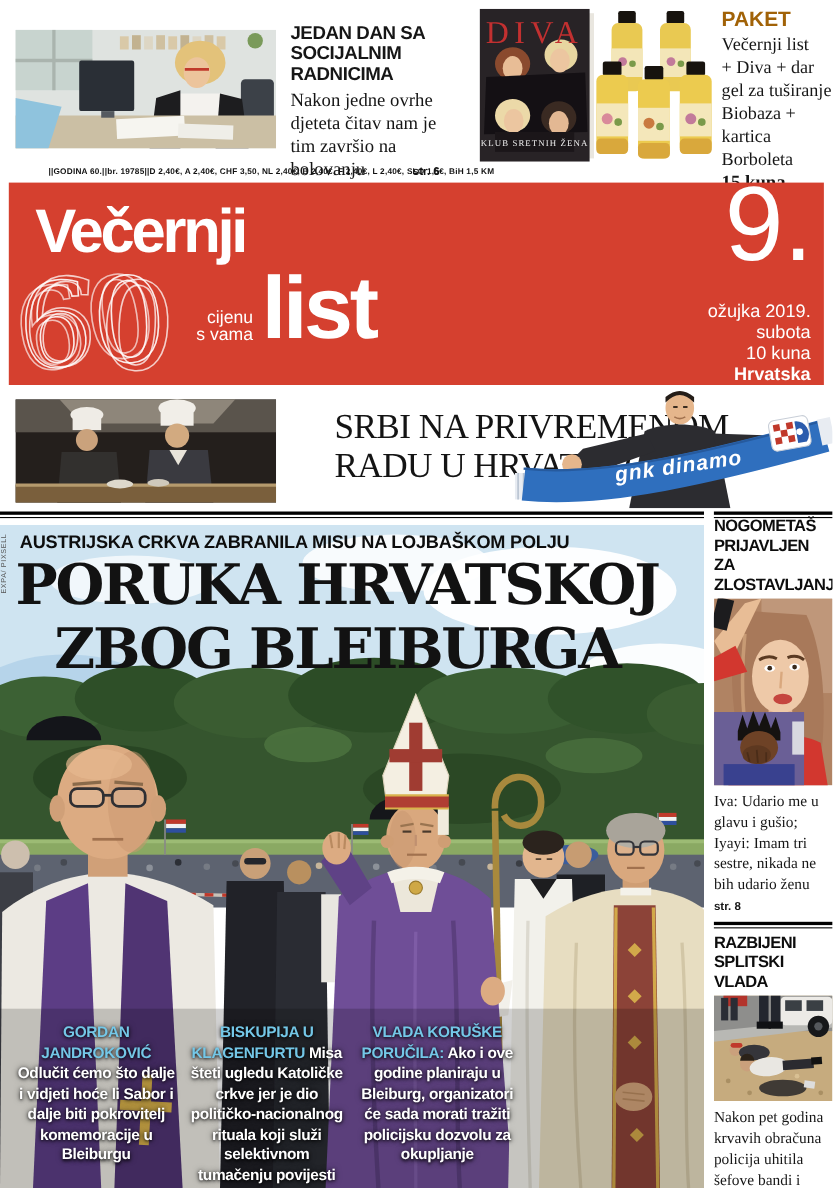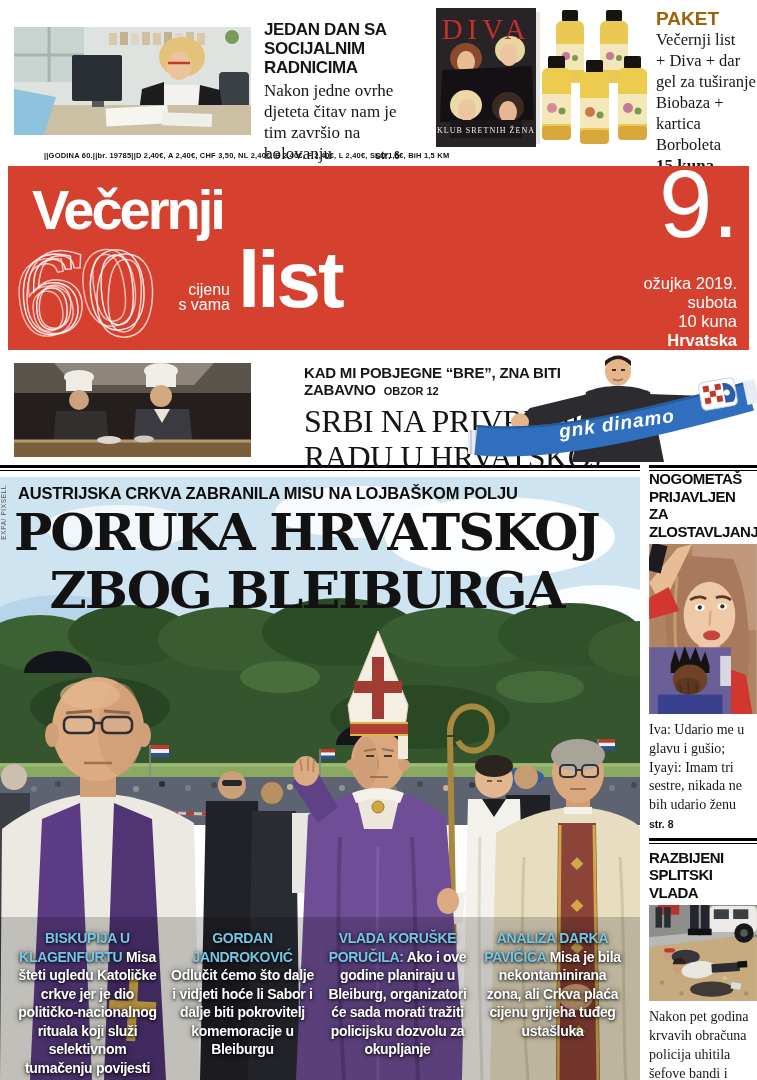--- a/index.html
+++ b/index.html
@@ -220,23 +220,20 @@
     <circle cx="147" cy="33" r="11" fill="#d2aa80"></circle>
     <polygon points="122,46 175,46 180,94 118,94" fill="#3a3a40"></polygon>
     <polygon points="140,46 156,46 148,60" fill="#e8e4da"></polygon>
     <rect x="0" y="78" width="237" height="16" fill="#7a5f3c"></rect>
     <line x1="0" y1="78" x2="237" y2="78" stroke="#b59a6d" stroke-width="3"></line>
     <ellipse cx="95" cy="77" rx="12" ry="4" fill="#ddd8cc"></ellipse>
       <ellipse cx="130" cy="76" rx="10" ry="3.5" fill="#cfc9bc"></ellipse>
   </svg>
 
   <div class="abs promo-srbi-text">
-    <div class="srbi-kicker">
-      <span>KAD MI POBJEGNE “BRE”, ZNA BITI ZABAVNO</span><span class="kref">OBZOR 12</span>
-    </div>
     <div class="srbi-headline">
       <div>SRBI NA PRIVREMENOM</div>
       <div>RADU U HRVATSKOJ</div>
     </div>
   </div>
 
   <svg class="abs scarf" viewBox="0 0 289 112">
     <ellipse cx="150" cy="21" rx="13" ry="15" fill="#e5b68c"></ellipse>
     <path d="M 137 16 Q 150 2 163 16 L 163 11 Q 150 0 137 11 Z" fill="#241d18"></path>
     <line x1="144" y1="20" x2="148" y2="20" stroke="#3a2d20" stroke-width="2"></line>
@@ -447,34 +444,30 @@
 
     <div class="credit-vert">EXPA/ PIXSELL</div>
     <div class="main-kicker">AUSTRIJSKA CRKVA ZABRANILA MISU NA LOJBAŠKOM POLJU</div>
     <div class="main-headline">
       <div>PORUKA HRVATSKOJ</div>
       <div>ZBOG BLEIBURGA</div>
     </div>
 
     <div class="columns">
       <div class="pcol">
+        <span class="lead">GORDAN JANDROKOVIĆ</span>
+        <span>Odlučit ćemo što dalje i vidjeti hoće li Sabor i dalje biti pokrovitelj komemoracije u Bleiburgu</span>
+      </div>
+      <div class="pcol">
         <span class="lead">BISKUPIJA U KLAGENFURTU</span>
         <span>Misa šteti ugledu Katoličke crkve jer je dio političko-nacionalnog rituala koji služi selektivnom tumačenju povijesti</span>
       </div>
       <div class="pcol">
-        <span class="lead">GORDAN JANDROKOVIĆ</span>
-        <span>Odlučit ćemo što dalje i vidjeti hoće li Sabor i dalje biti pokrovitelj komemoracije u Bleiburgu</span>
-      </div>
-      <div class="pcol">
         <span class="lead">VLADA KORUŠKE PORUČILA:</span>
         <span>Ako i ove godine planiraju u Bleiburg, organizatori će sada morati tražiti policijsku dozvolu za okupljanje</span>
-      </div>
-      <div class="pcol">
-        <span class="lead">ANALIZA DARKA PAVIČIĆA</span>
-        <span>Misa je bila nekontaminirana zona, ali Crkva plaća cijenu grijeha tuđeg ustašluka</span>
       </div>
     </div>
   </div>
 
   <div class="abs sidebar">
     <div class="sb-headline">NOGOMETAŠ PRIJAVLJEN ZA ZLOSTAVLJANJE</div>
 
     <svg class="sb-photo" width="108" height="170" viewBox="0 0 100 158">
       <rect width="100" height="158" fill="#b08363"></rect>
       <rect x="40" y="0" width="60" height="80" fill="#caa58a" opacity="0.6"></rect>

